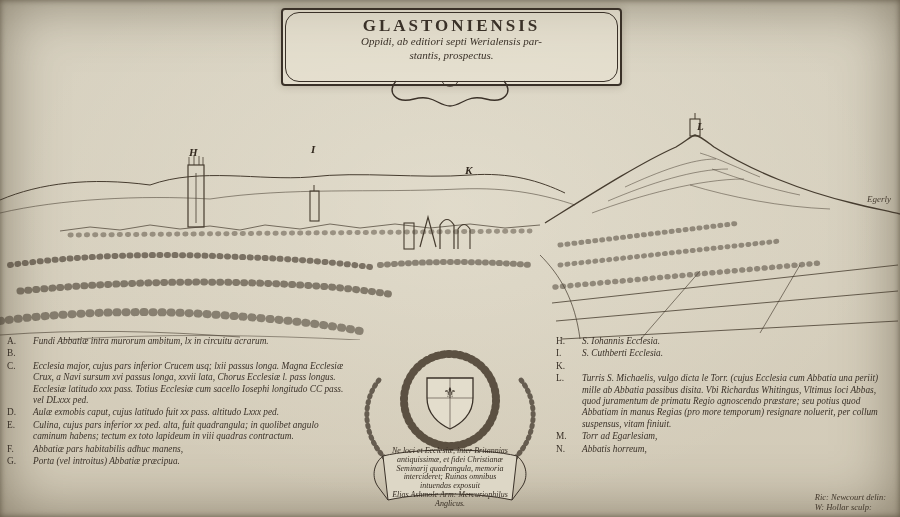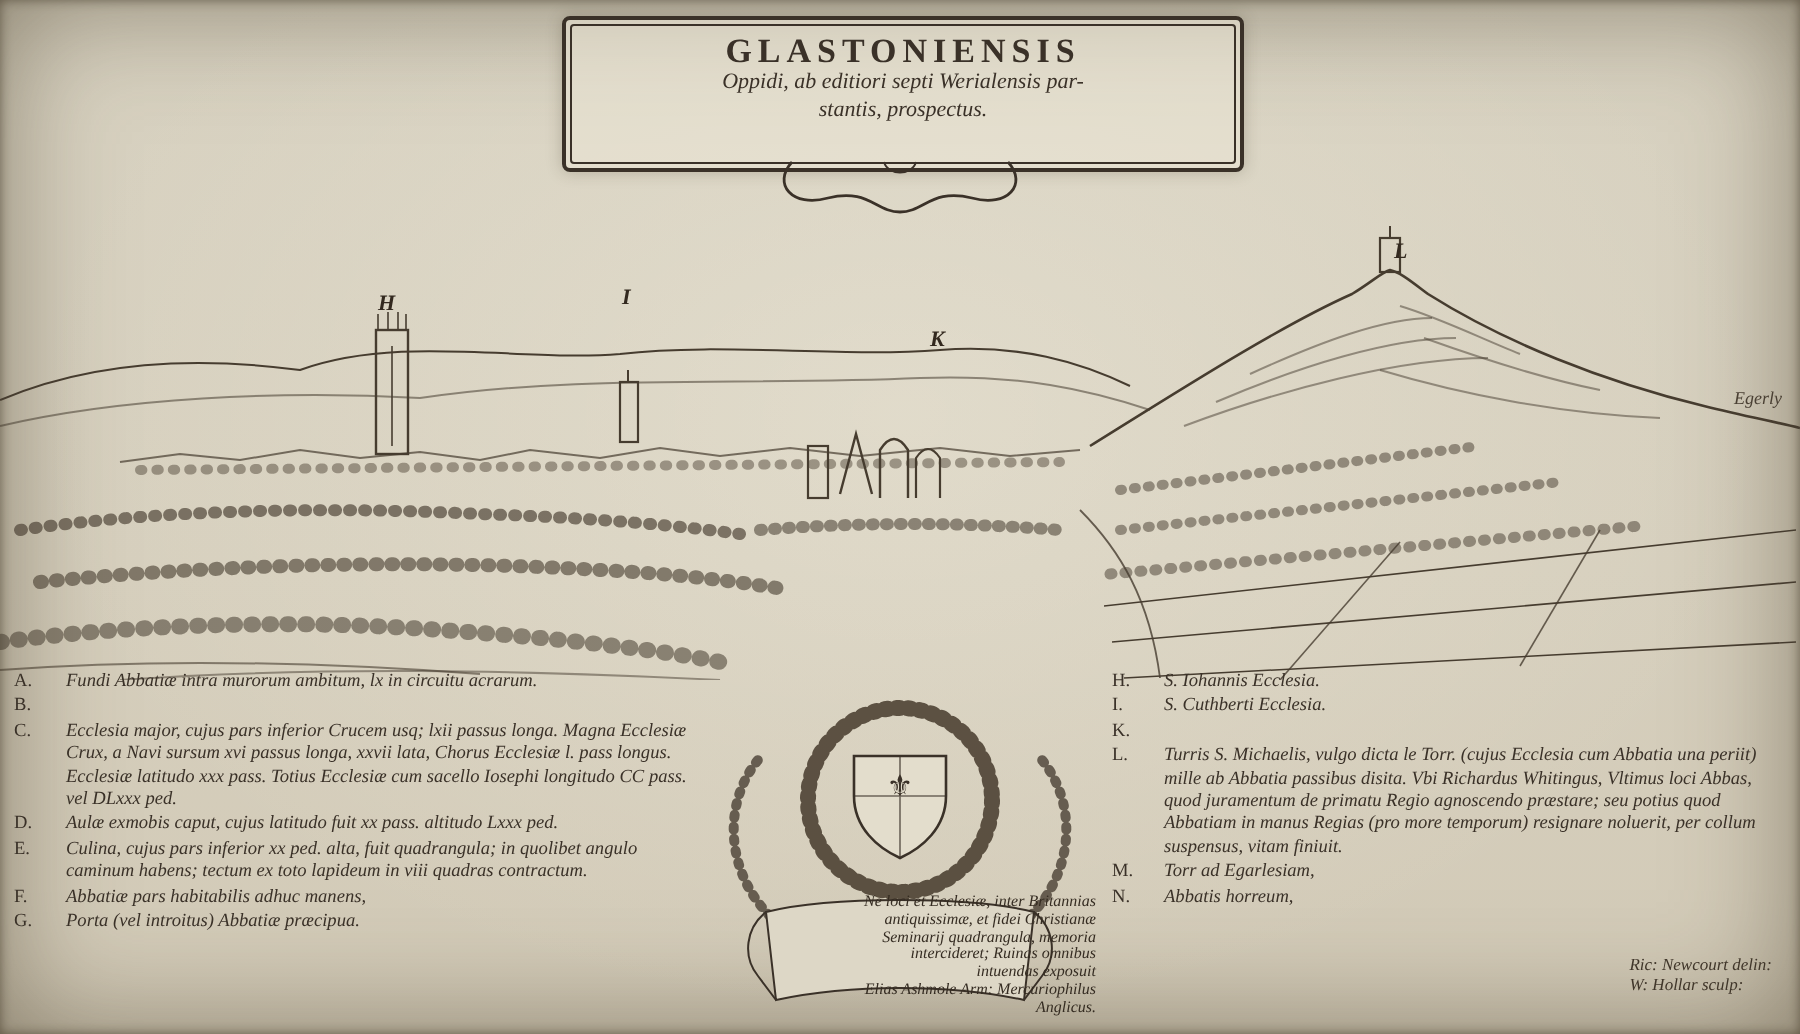--- a/index.html
+++ b/index.html
@@ -13,45 +13,45 @@
     color:#3a3128;
   }
   
   .cartouche{
     position:absolute;left:281px;top:8px;width:337px;height:74px;
     border:2px solid #3a3128;border-radius:4px;
     background:rgba(235,230,214,.55);
     box-shadow:0 0 8px rgba(60,50,30,.25);
   }
   .cartouche-inner{
-    position:absolute;inset:2px;border:1px solid #3a3128;border-radius:2px;
+    position:absolute;inset:2px;border:1px solid #3a3128;border-radius:14px;
     text-align:center;padding-top:3px;
   }
   .c-title{font-size:17px;font-weight:700;letter-spacing:3px;line-height:19px;}
   .c-sub{font-style:italic;font-size:11px;line-height:13.5px;}
   .flourish{position:absolute;left:384px;top:80px;}
   
   .scene{position:absolute;left:0;top:95px;}
   .marker{position:absolute;font-style:italic;font-size:11px;font-weight:600;color:#33291f;}
   .place{position:absolute;font-style:italic;font-size:9px;color:#4a4034;margin-left:29px;}
   
   .legend{position:absolute;top:336px;font-size:9.3px;line-height:11.4px;}
   .legend-left{left:7px;width:347px;}
   .legend-right{left:556px;width:338px;}
   .legend-row{display:flex;margin-bottom:1px;}
   .lt{flex:none;width:16px;font-style:normal;}
   .tx{font-style:italic;margin-left:10px;}
   
   .wreath{position:absolute;left:355px;top:336px;}
   .dedication{
     position:absolute;left:352px;top:447px;width:196px;
-    text-align:right;font-style:italic;font-size:8px;line-height:8.8px;color:#352c22;
+    text-align:center;font-style:italic;font-size:8px;line-height:8.8px;color:#352c22;
   }
   .credits{
-    position:absolute;right:14px;bottom:20px;text-align:left;
+    position:absolute;right:14px;bottom:5px;text-align:left;
     font-style:italic;font-size:8.5px;line-height:9.5px;color:#40362a;
   }
 </style>
 </head>
 <body>
 
 <div class="plate">
 
   <div class="cartouche">
     <div class="cartouche-inner">

